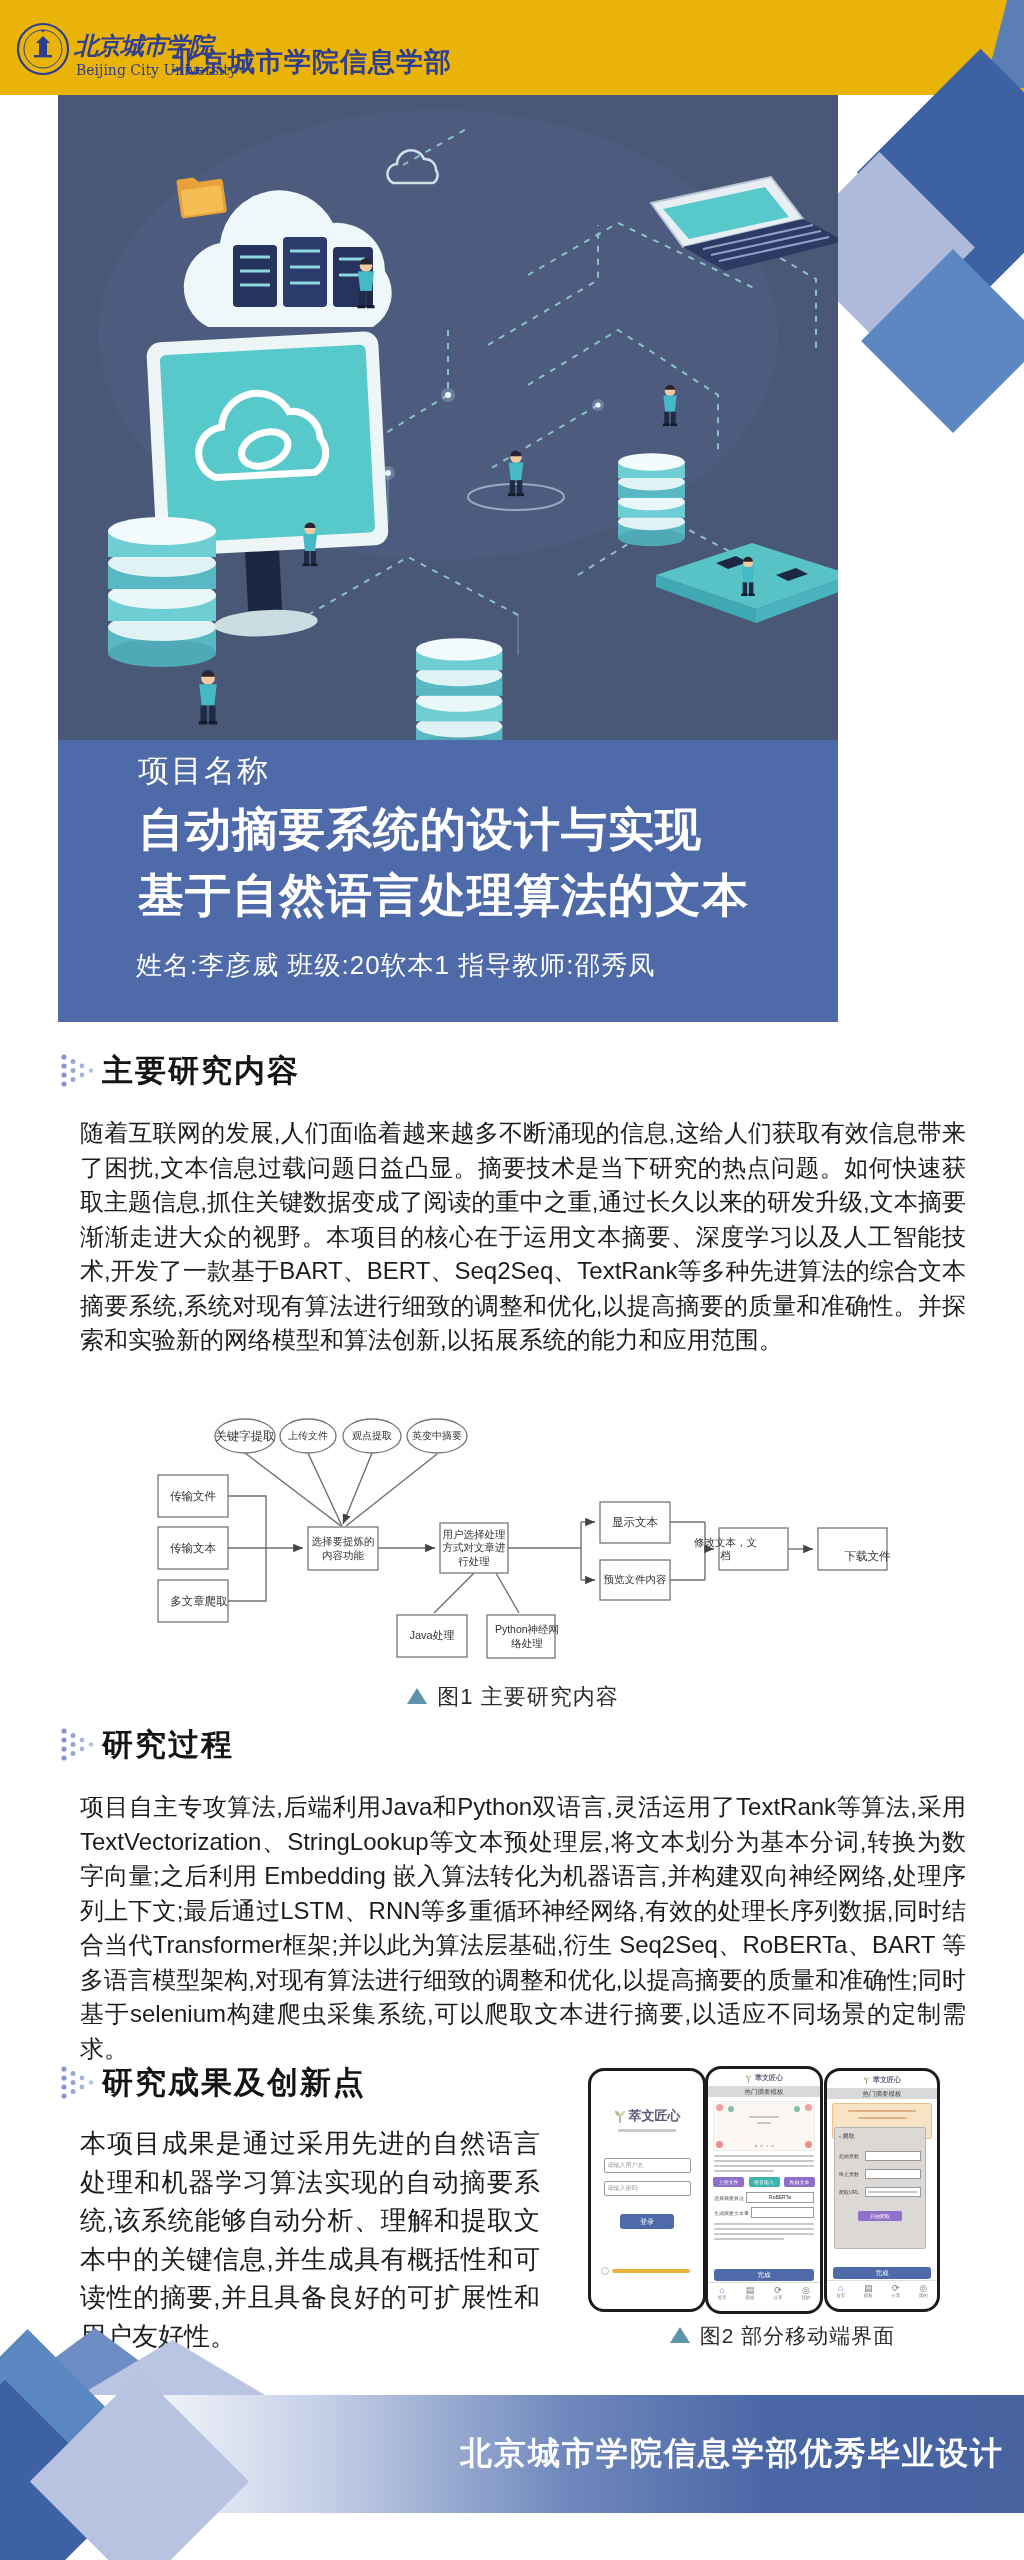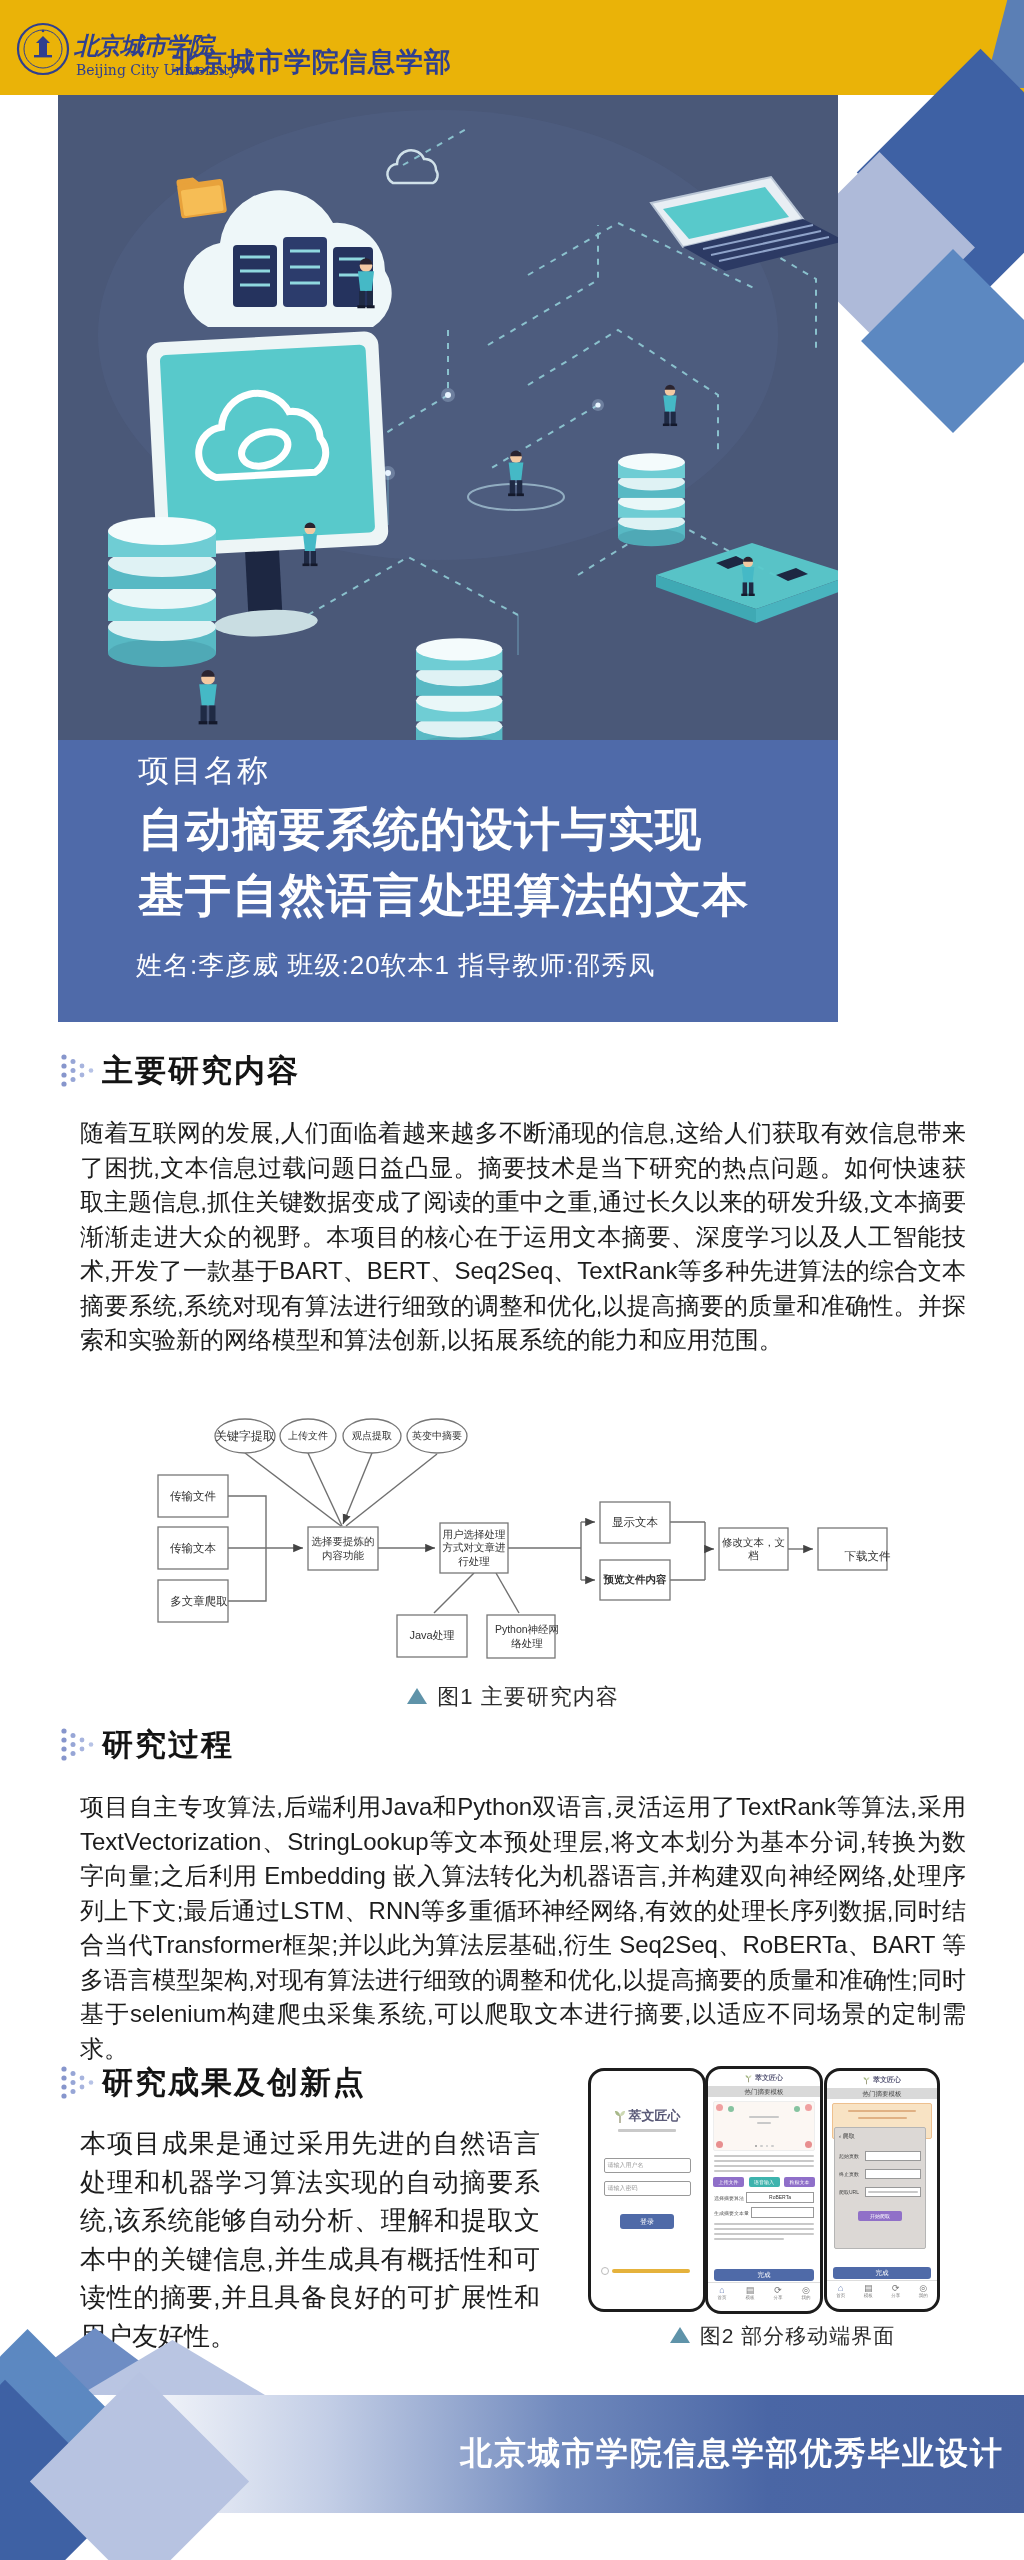--- a/index.html
+++ b/index.html
@@ -278,22 +278,22 @@
     <div class="fl" style="left:280px;top:17px;width:64px;height:22px;font-size:10px;">观点提取</div>
     <div class="fl" style="left:345px;top:17px;width:64px;height:22px;font-size:10px;">英变中摘要</div>
     <div class="fl" style="left:98px;top:67px;width:70px;height:42px;font-size:11.5px;">传输文件</div>
     <div class="fl" style="left:98px;top:119px;width:70px;height:42px;font-size:11.5px;">传输文本</div>
     <div class="fl" style="left:98px;top:172px;width:82px;height:42px;font-size:11.5px;">多文章爬取</div>
     <div class="fl" style="left:248px;top:119px;width:70px;height:43px;font-size:10.5px;padding:1px;box-sizing:border-box;">选择要提炼的内容功能</div>
     <div class="fl" style="left:380px;top:115px;width:68px;height:50px;font-size:10.5px;padding:1px;box-sizing:border-box;">用户选择处理方式对文章进行处理</div>
     <div class="fl" style="left:337px;top:207px;width:70px;height:42px;font-size:11px;">Java处理</div>
     <div class="fl" style="left:427px;top:207px;width:80px;height:43px;font-size:10.5px;padding:7px;box-sizing:border-box;">Python神经网络处理</div>
     <div class="fl" style="left:540px;top:94px;width:70px;height:41px;font-size:11.5px;">显示文本</div>
-    <div class="fl" style="left:540px;top:152px;width:70px;height:40px;font-size:10.5px;font-weight:bold;">预览文件内容</div>
-    <div class="fl" style="left:659px;top:120px;width:69px;height:42px;font-size:10.5px;">修改文本，文档</div>
+    <div class="fl" style="left:540px;top:152px;width:70px;height:40px;font-size:10.5px;">预览文件内容</div>
+    <div class="fl" style="left:631px;top:120px;width:69px;height:42px;font-size:10.5px;">修改文本，文档</div>
     <div class="fl" style="left:758px;top:120px;width:69px;height:56px;font-size:11.5px;padding-left:15px;">下载文件</div>
   </div>
   <div class="caption" style="left:118px;top:1682px;width:790px;">
     <span class="cap-tri"></span><span>图1 主要研究内容</span>
   </div>
 
   <div class="sec-head" style="left:58px;top:1724px;">
     <svg width="40" height="40" viewBox="0 0 40 40">
       <g fill="#8796cc">
         <circle cx="6" cy="6" r="2.6"></circle>

